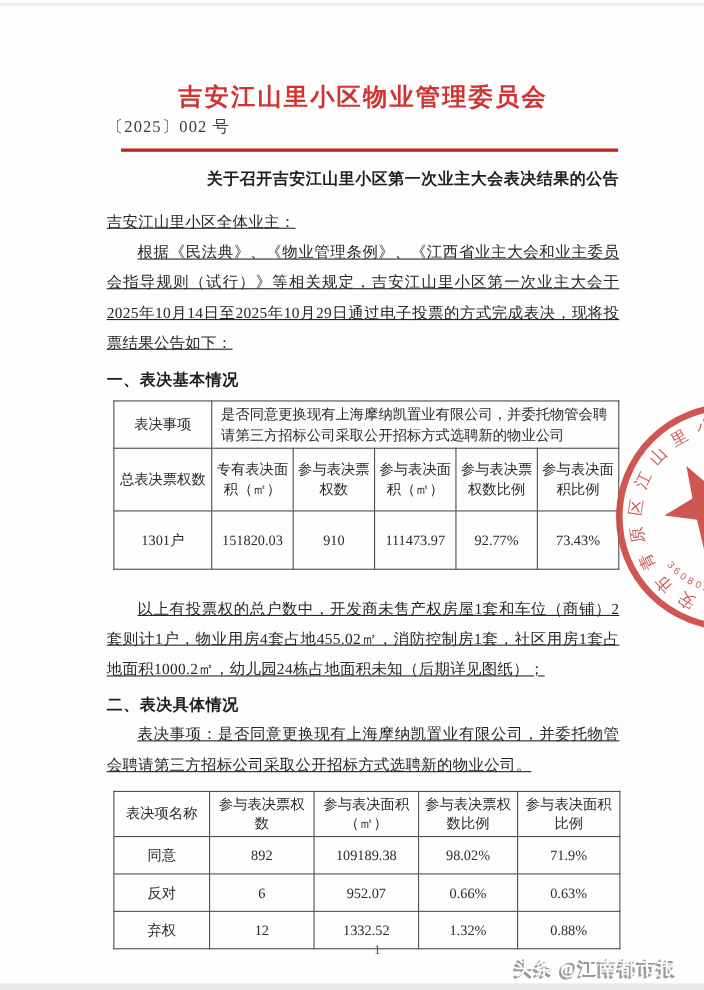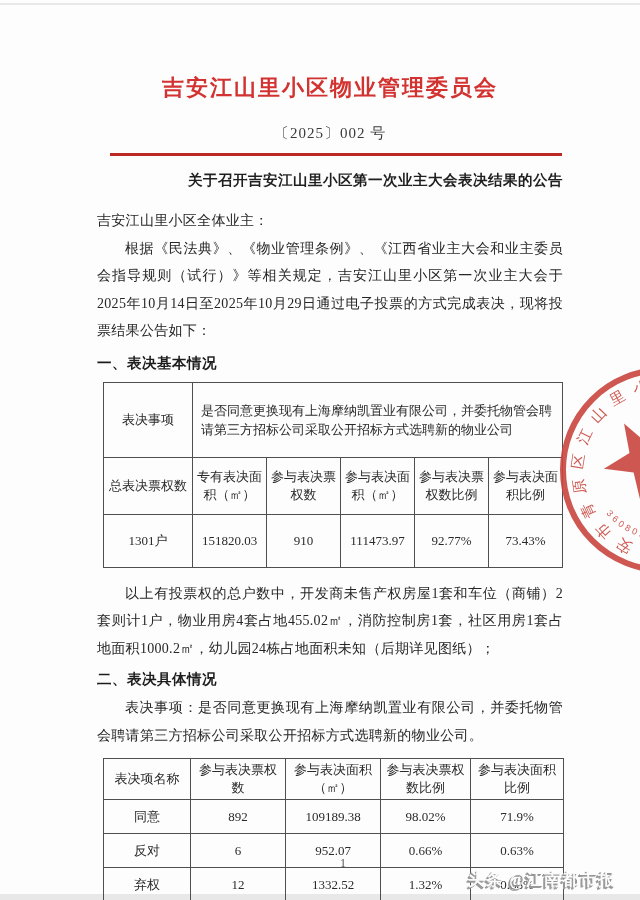--- a/index.html
+++ b/index.html
@@ -11,33 +11,33 @@
   }
   .scan-edge-top{position:absolute;top:3px;left:0;width:100%;height:2px;background:#e2e2e2;opacity:.8;}
   .scan-edge-bottom{position:absolute;bottom:0;left:0;width:100%;height:6px;background:#e8e8e8;}
   .content{padding:0 77px 0 97px;position:relative;z-index:2;}
   .doc-title{
     margin:0;padding-top:70px;text-align:center;
     font-family:"Liberation Sans","DejaVu Sans",sans-serif;
     font-size:22px;line-height:36px;font-weight:700;letter-spacing:2px;
     color:#d23331;
   }
-  .doc-number{margin-top:18px;text-align:center;font-size:15px;letter-spacing:1px;color:#3a3a3a;}
+  .doc-number{text-align:left;font-size:15px;letter-spacing:1px;color:#3a3a3a;}
   .red-rule{margin-left:13px;margin-top:10px;width:452px;height:3px;background:#bb2a26;}
   .doc-subject{margin:15px 0 0;text-align:right;font-size:14.5px;font-weight:700;color:#1f1f1f;letter-spacing:.5px;}
-  p{margin:0;font-size:14px;line-height:27.5px;text-align:justify;letter-spacing:.3px;}
+  p{margin:0;font-size:14px;line-height:27.5px;text-align:justify;letter-spacing:.3px;text-decoration:underline;}
   .salutation{margin-top:17px;}
   .indent{text-indent:2em;}
   .sec-heading{margin:9px 0 0;font-size:14.5px;font-weight:700;color:#1d1d1d;letter-spacing:.5px;}
   table{border-collapse:collapse;margin:9px 0 0 6px;width:460px;font-size:13px;line-height:18px;table-layout:fixed;}
   td,th{border:1.5px solid #4f4f4f;text-align:center;vertical-align:middle;padding:2px 4px;font-weight:400;color:#2a2a2a;box-sizing:border-box;}
   .t1 .r-matter{height:36px;}
   .t1 .r-head{height:57px;}
   .t1 .r-data{height:53px;}
-  .t1 .cell-matter-text{text-align:left;padding:18px 8px;line-height:19px;}
+  .t1 .cell-matter-text{text-align:left;padding:2px 8px;line-height:19px;}
   .t2 .r-head{height:38px;}
   .t2 .r-data{height:34px;}
   .page-number{position:absolute;left:340px;top:856px;font-size:12px;color:#555;z-index:2;}
   .watermark{
     position:absolute;right:24px;bottom:9px;z-index:5;
     font-family:Liberation Serif, serif;
     font-size:17px;font-weight:700;letter-spacing:1px;
     color:#fbfbfb;text-shadow:-2px 2px 0 #9a9a9a,-1px 1px 0 #8f8f8f;
   }
   .stamp{position:absolute;left:553px;top:362px;width:220px;height:220px;z-index:3;opacity:.9;}
@@ -77,21 +77,21 @@
         <td>1301户</td>
         <td>151820.03</td>
         <td>910</td>
         <td>111473.97</td>
         <td>92.77%</td>
         <td>73.43%</td>
       </tr>
     </tbody>
       </table>
 
-    <p class="indent" style="margin-top:12px">以上有投票权的总户数中，开发商未售产权房屋1套和车位（商铺）2套则计1户，物业用房4套占地455.02㎡，消防控制房1套，社区用房1套占地面积1000.2㎡，幼儿园24栋占地面积未知（后期详见图纸）；</p>
+    <p class="indent" style="margin-top:23px">以上有投票权的总户数中，开发商未售产权房屋1套和车位（商铺）2套则计1户，物业用房4套占地455.02㎡，消防控制房1套，社区用房1套占地面积1000.2㎡，幼儿园24栋占地面积未知（后期详见图纸）；</p>
 
     <h3 class="sec-heading" style="margin-top:8px">二、表决具体情况</h3>
     <p class="indent" style="margin-top:5px">表决事项：是否同意更换现有上海摩纳凯置业有限公司，并委托物管会聘请第三方招标公司采取公开招标方式选聘新的物业公司。</p>
 
     <table class="t2">
       <tbody>
           <tr class="r-head">
         <td style="width:87px">表决项名称</td>
         <td style="width:95px">参与表决票权数</td>
         <td style="width:95px">参与表决面积（㎡）</td>

